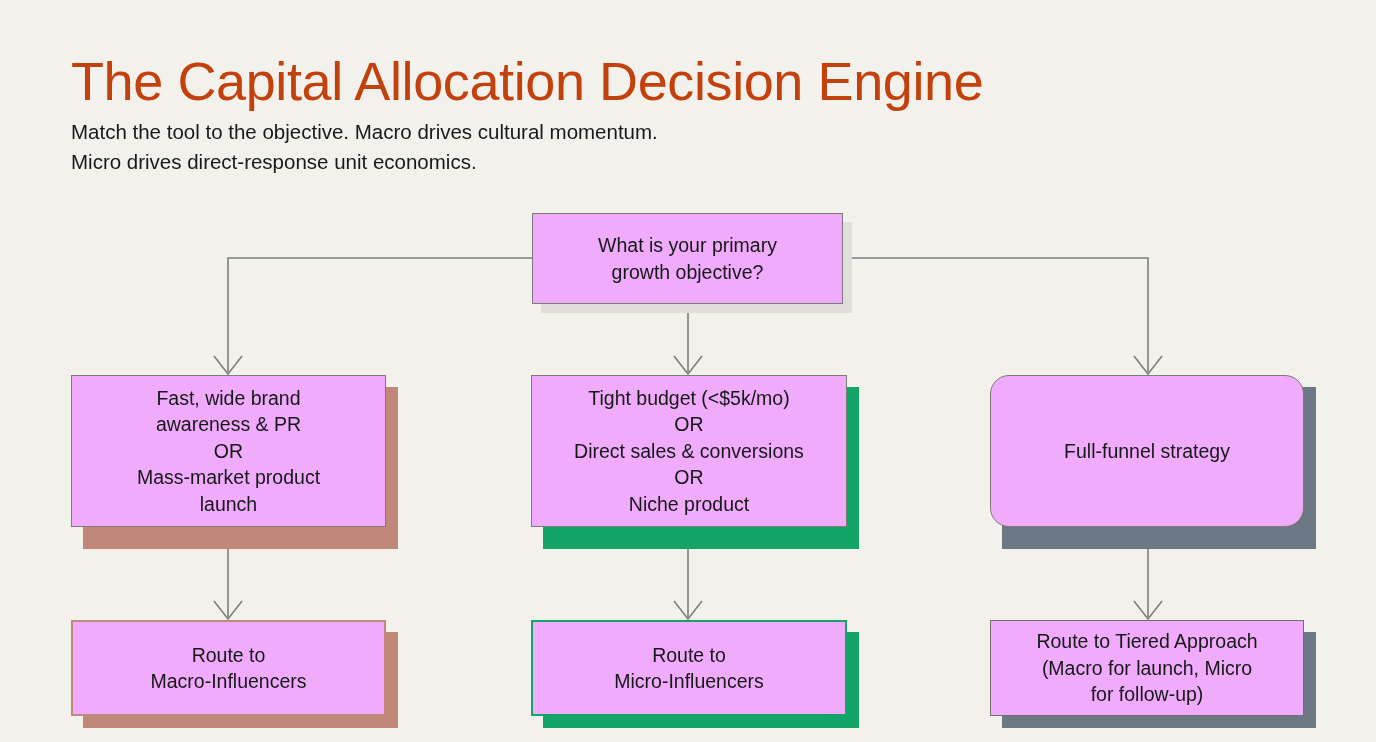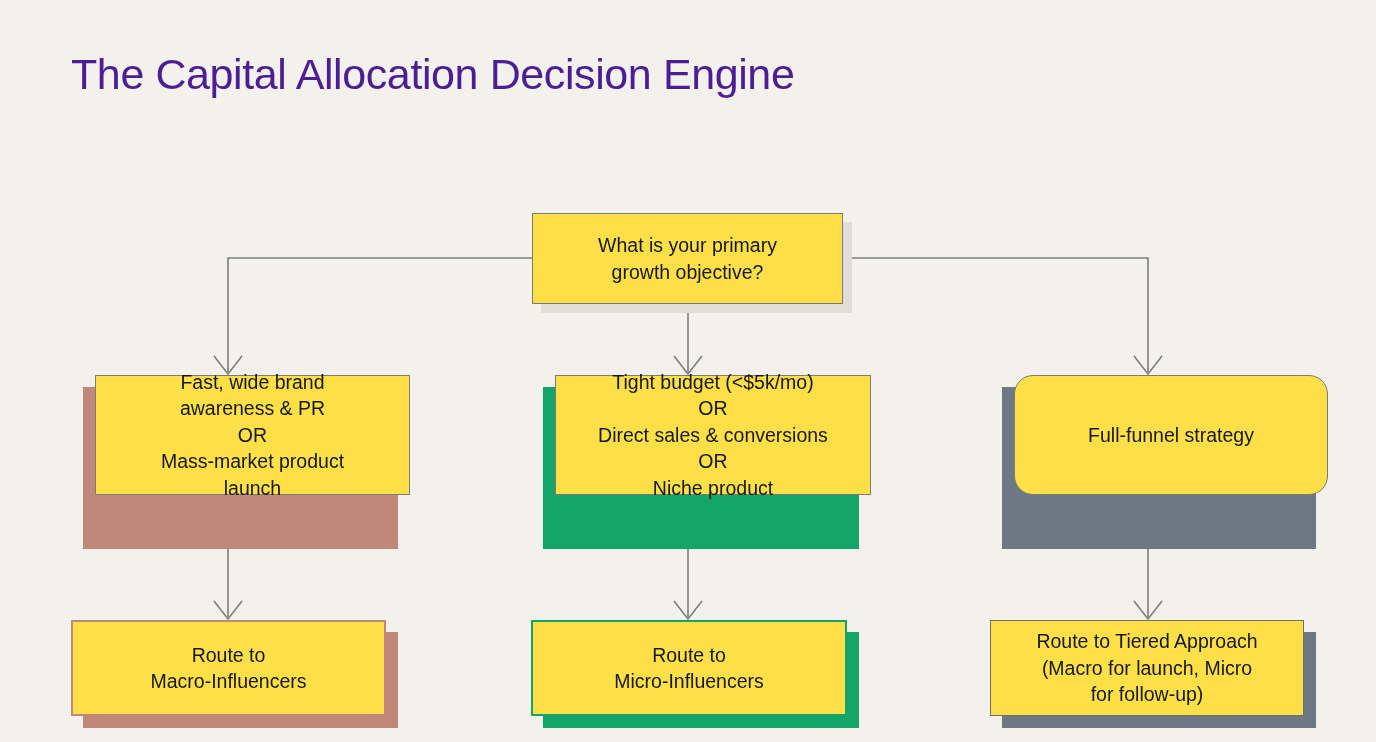--- a/index.html
+++ b/index.html
@@ -18,24 +18,24 @@
     position: relative;
     width: 1376px;
     height: 742px;
   }
 
   
   .page-title {
     position: absolute;
     left: 71px;
     top: 50px;
-    font-size: 43px;
+    font-size: 54px;
     font-weight: 400;
     letter-spacing: -0.4px;
-    color: #4c1d95;
+    color: #c2410c;
     white-space: nowrap;
     text-align: center;
   }
   .page-subtitle {
     position: absolute;
     left: 71px;
     top: 117px;
     font-size: 20.5px;
     line-height: 30px;
     font-weight: 400;
@@ -50,21 +50,21 @@
     top: 0;
     width: 1376px;
     height: 742px;
     pointer-events: none;
   }
 
   
   .node {
     position: absolute;
     box-sizing: border-box;
-    background: #fde047;
+    background: #f0abfc;
     border: 1.4px solid #7b7b78;
     display: flex;
     align-items: center;
     justify-content: center;
     text-align: center;
     white-space: pre-line;
     z-index: 3;
   }
   .node-text {
     font-size: 19.5px;
@@ -88,21 +88,21 @@
   #root-plate {
     left: 541px;
     top: 222px;
     width: 311px;
     height: 91px;
     background: #dfdedb;
   }
   #root-node .node-text { font-size: 19.5px; line-height: 27px; }
 
   
-  .row-mid { height: 120px; margin-left: 24px; }
+  .row-mid { height: 152px; }
   #branch-left  { left: 71px;  top: 375px; width: 315px; }
   #branch-mid   { left: 531px; top: 375px; width: 316px; align-items: center; }
   #branch-right { left: 990px; top: 375px; width: 314px; border-radius: 19px; }
 
   #plate-left  { left: 83px;  top: 387px; width: 315px; height: 162px; background: #c08878; }
   #plate-mid   { left: 543px; top: 387px; width: 316px; height: 162px; background: #12a567; }
   #plate-right { left: 1002px;top: 387px; width: 314px; height: 162px; background: #6c7884; }
 
   
   .row-bot { height: 96px; }
@@ -113,20 +113,22 @@
   #plate-res-left  { left: 83px;  top: 632px; width: 315px; height: 96px; background: #c08878; }
   #plate-res-mid   { left: 543px; top: 632px; width: 316px; height: 96px; background: #12a567; }
   #plate-res-right { left: 1002px;top: 632px; width: 314px; height: 96px; background: #6c7884; }
 </style>
 </head>
 <body>
 
 <div class="stage">
 
   <div class="page-title">The Capital Allocation Decision Engine</div>
+  <div class="page-subtitle">Match the tool to the objective. Macro drives cultural momentum.
+Micro drives direct-response unit economics.</div>
 
   <svg class="connectors" viewBox="0 0 1376 742" width="1376" height="742">
     <g stroke="#7d7d7a" stroke-width="1.6" fill="none">
 
       <path d="M532 258 L228 258 L228 372"></path>
       <path d="M214 356 L228 374 L242 356"></path>
 
       <path d="M688 304 L688 372"></path>
       <path d="M674 356 L688 374 L702 356"></path>
 

